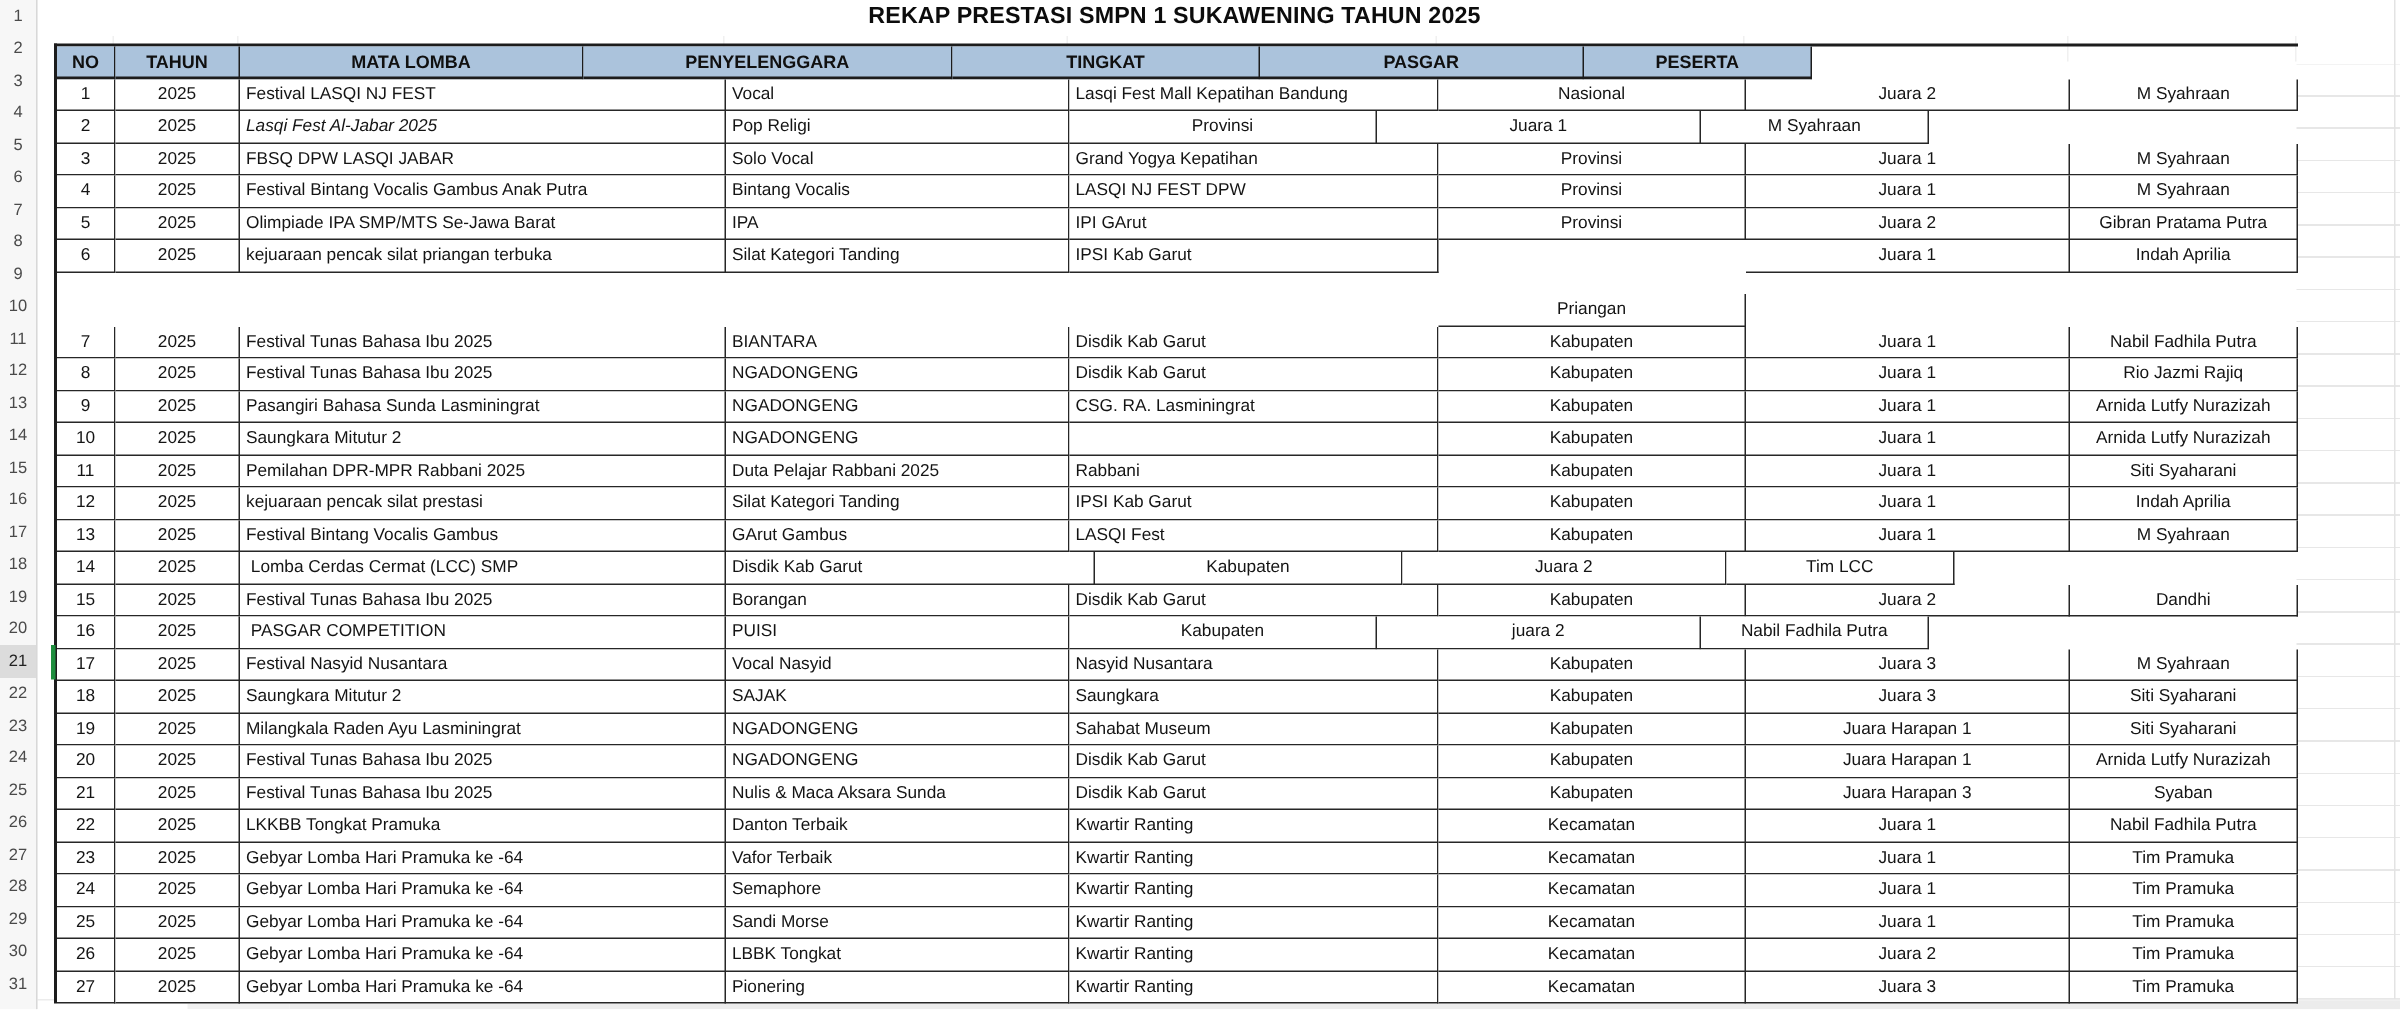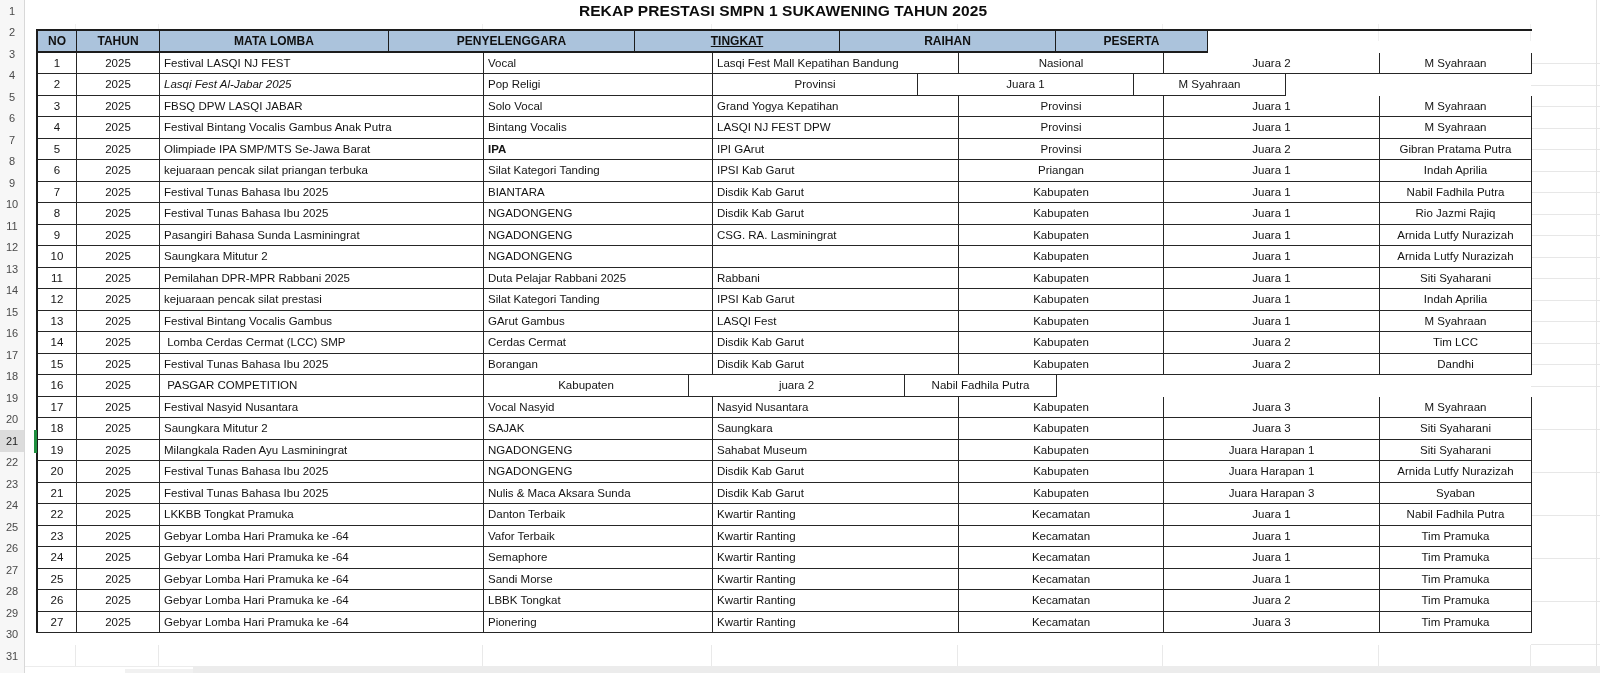--- a/index.html
+++ b/index.html
@@ -131,22 +131,22 @@
       <div class="vfaint2" style="left: 1342px;"></div>
       <div class="vfaint2" style="left: 1494px;"></div>
     </div>
 
   <div id="table">
       <div class="trow hdr">
         <div class="cell ac" style="width: 39px;">NO</div>
         <div class="cell ac" style="width: 83px;">TAHUN</div>
         <div class="cell ac" style="width: 229px;">MATA LOMBA</div>
         <div class="cell ac" style="width: 246px;">PENYELENGGARA</div>
-        <div class="cell ac" style="width: 205px; text-decoration: underline;">TINGKAT</div>
-        <div class="cell ac" style="width: 216px;">RAIHAN</div>
+        <div class="cell ac" style="width: 205px;">TINGKAT</div>
+        <div class="cell ac" style="width: 216px;">PASGAR</div>
         <div class="cell ac" style="width: 152px;">PESERTA</div>
       </div>
       <div class="trow">
         <div class="cell ac" style="width: 39px;">1</div>
         <div class="cell ac" style="width: 83px;">2025</div>
         <div class="cell al" style="width: 324px;">Festival LASQI NJ FEST</div>
         <div class="cell al" style="width: 229px;">Vocal</div>
         <div class="cell al" style="width: 246px;">Lasqi Fest Mall Kepatihan Bandung</div>
         <div class="cell ac" style="width: 205px;">Nasional</div>
         <div class="cell ac" style="width: 216px;">Juara 2</div>
@@ -178,33 +178,33 @@
         <div class="cell al" style="width: 229px;">Bintang Vocalis</div>
         <div class="cell al" style="width: 246px;">LASQI NJ FEST DPW</div>
         <div class="cell ac" style="width: 205px;">Provinsi</div>
         <div class="cell ac" style="width: 216px;">Juara 1</div>
         <div class="cell ac" style="width: 152px;">M Syahraan</div>
       </div>
       <div class="trow">
         <div class="cell ac" style="width: 39px;">5</div>
         <div class="cell ac" style="width: 83px;">2025</div>
         <div class="cell al" style="width: 324px;">Olimpiade IPA SMP/MTS Se-Jawa Barat</div>
-        <div class="cell al" style="width: 229px; font-weight: bold;">IPA</div>
+        <div class="cell al" style="width: 229px;">IPA</div>
         <div class="cell al" style="width: 246px;">IPI GArut</div>
         <div class="cell ac" style="width: 205px;">Provinsi</div>
         <div class="cell ac" style="width: 216px;">Juara 2</div>
         <div class="cell ac" style="width: 152px;">Gibran Pratama Putra</div>
       </div>
       <div class="trow">
         <div class="cell ac" style="width: 39px;">6</div>
         <div class="cell ac" style="width: 83px;">2025</div>
         <div class="cell al" style="width: 324px;">kejuaraan pencak silat priangan terbuka</div>
         <div class="cell al" style="width: 229px;">Silat Kategori Tanding</div>
         <div class="cell al" style="width: 246px;">IPSI Kab Garut</div>
-        <div class="cell ac" style="width: 205px;">Priangan</div>
+        <div class="cell ac" style="width: 205px; margin-top: 36px;">Priangan</div>
         <div class="cell ac" style="width: 216px;">Juara 1</div>
         <div class="cell ac" style="width: 152px;">Indah Aprilia</div>
       </div>
       <div class="trow">
         <div class="cell ac" style="width: 39px;">7</div>
         <div class="cell ac" style="width: 83px;">2025</div>
         <div class="cell al" style="width: 324px;">Festival Tunas Bahasa Ibu 2025</div>
         <div class="cell al" style="width: 229px;">BIANTARA</div>
         <div class="cell al" style="width: 246px;">Disdik Kab Garut</div>
         <div class="cell ac" style="width: 205px;">Kabupaten</div>
@@ -268,40 +268,40 @@
         <div class="cell al" style="width: 229px;">GArut Gambus</div>
         <div class="cell al" style="width: 246px;">LASQI Fest</div>
         <div class="cell ac" style="width: 205px;">Kabupaten</div>
         <div class="cell ac" style="width: 216px;">Juara 1</div>
         <div class="cell ac" style="width: 152px;">M Syahraan</div>
       </div>
       <div class="trow">
         <div class="cell ac" style="width: 39px;">14</div>
         <div class="cell ac" style="width: 83px;">2025</div>
         <div class="cell al" style="width: 324px;"> Lomba Cerdas Cermat (LCC) SMP</div>
-        <div class="cell al" style="width: 229px;">Cerdas Cermat</div>
         <div class="cell al" style="width: 246px;">Disdik Kab Garut</div>
         <div class="cell ac" style="width: 205px;">Kabupaten</div>
         <div class="cell ac" style="width: 216px;">Juara 2</div>
         <div class="cell ac" style="width: 152px;">Tim LCC</div>
       </div>
       <div class="trow">
         <div class="cell ac" style="width: 39px;">15</div>
         <div class="cell ac" style="width: 83px;">2025</div>
         <div class="cell al" style="width: 324px;">Festival Tunas Bahasa Ibu 2025</div>
         <div class="cell al" style="width: 229px;">Borangan</div>
         <div class="cell al" style="width: 246px;">Disdik Kab Garut</div>
         <div class="cell ac" style="width: 205px;">Kabupaten</div>
         <div class="cell ac" style="width: 216px;">Juara 2</div>
         <div class="cell ac" style="width: 152px;">Dandhi</div>
       </div>
       <div class="trow">
         <div class="cell ac" style="width: 39px;">16</div>
         <div class="cell ac" style="width: 83px;">2025</div>
         <div class="cell al" style="width: 324px;"> PASGAR COMPETITION</div>
+        <div class="cell al" style="width: 229px;">PUISI</div>
         <div class="cell ac" style="width: 205px;">Kabupaten</div>
         <div class="cell ac" style="width: 216px;">juara 2</div>
         <div class="cell ac" style="width: 152px;">Nabil Fadhila Putra</div>
       </div>
       <div class="trow">
         <div class="cell ac" style="width: 39px;">17</div>
         <div class="cell ac" style="width: 83px;">2025</div>
         <div class="cell al" style="width: 324px;">Festival Nasyid Nusantara</div>
         <div class="cell al" style="width: 229px;">Vocal Nasyid</div>
         <div class="cell al" style="width: 246px;">Nasyid Nusantara</div>

